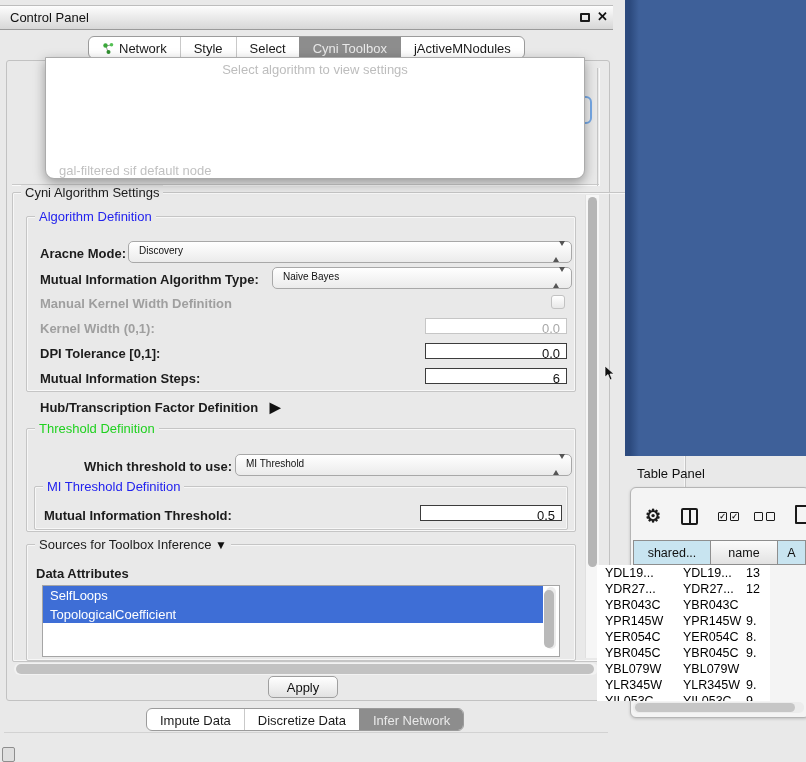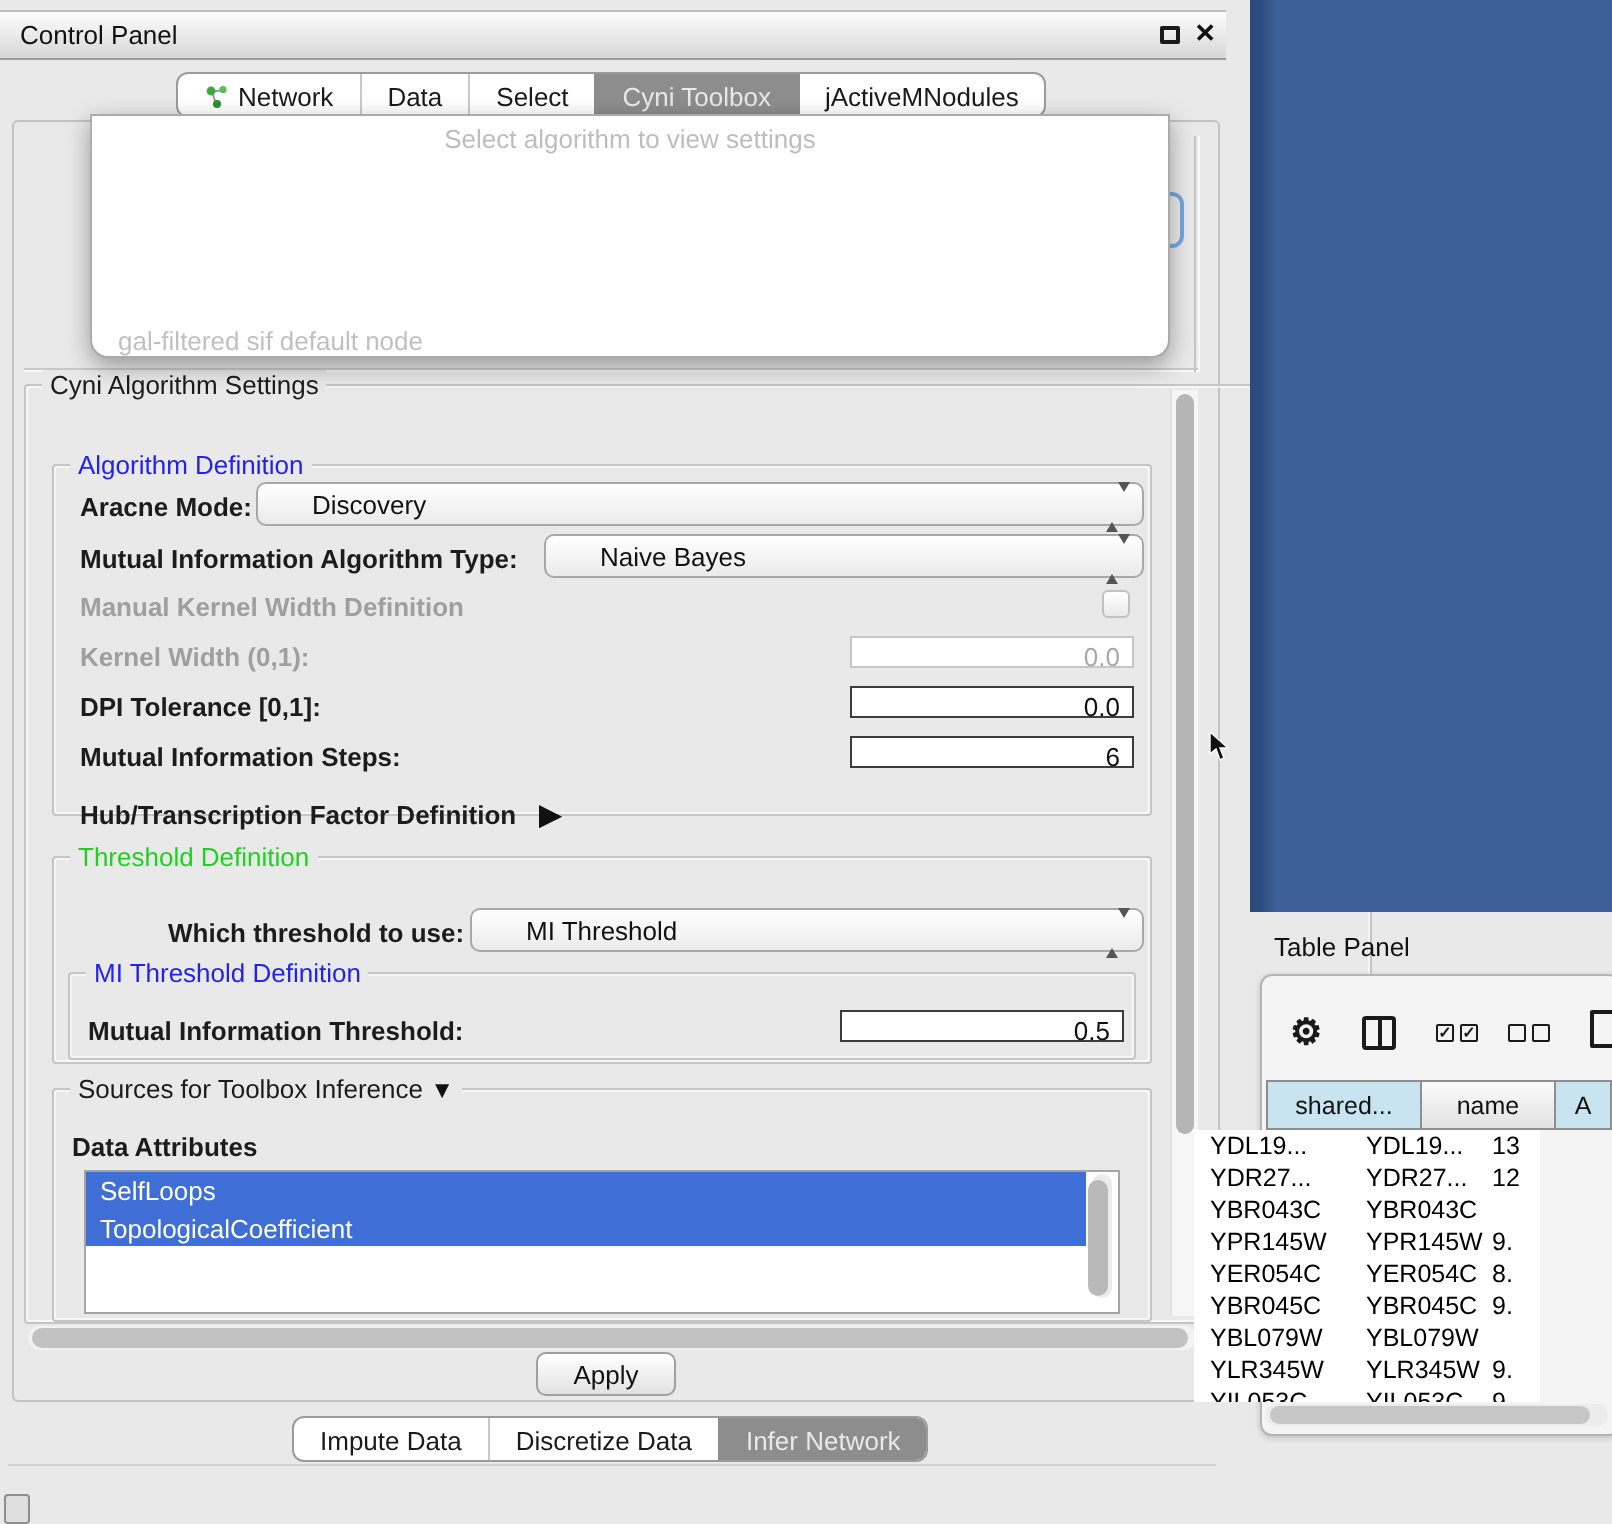--- a/index.html
+++ b/index.html
@@ -51,22 +51,22 @@
     box-shadow:inset 0 0 0 1px rgba(255,255,255,.65); }
   .grp-ttl { position:absolute; top:-8px; background:#e9e9e9; padding:0 4px; font-size:13px;
     color:#1c1c1c; white-space:nowrap; }
   .t-blue { color:#2222ee; }
   .t-green { color:#1fd11f; }
 
   .lbl { position:absolute; font-size:13px; font-weight:bold; color:#1c1c1c; white-space:nowrap; }
   .lbl.dis { color:#9f9f9f; }
 
   .combo { position:absolute; height:22px; border:1px solid #a8a8a8; border-radius:5px;
-    background:linear-gradient(#ffffff,#ebebeb); font-size:13px; color:#111;
-    padding:3px 0 0 27px; white-space:nowrap; }
+    background:linear-gradient(#ffffff,#ebebeb); font-size:10px; color:#111;
+    padding:3px 0 0 10px; white-space:nowrap; }
   .arr { position:absolute; right:6px; top:4px; }
   .arr .up { width:0; height:0; border-left:3.5px solid transparent; border-right:3.5px solid transparent;
     border-bottom:5px solid #555; margin-bottom:2px; }
   .arr .dn { width:0; height:0; border-left:3.5px solid transparent; border-right:3.5px solid transparent;
     border-top:5px solid #555; }
 
   .tf { position:absolute; height:16px; background:#fff; border:1px solid #3c3c3c;
     font-size:13px; color:#111; text-align:right; padding:2px 6px 0 0; }
   .tf.dis { border:1px solid #c6c6c6; color:#a8a8a8; }
 
@@ -153,21 +153,21 @@
         <svg width="12" height="13" style="margin-top:1px">
           <line x1="4" y1="4" x2="9" y2="3" stroke="#999" stroke-width="1"></line>
           <line x1="4" y1="4" x2="6" y2="10" stroke="#999" stroke-width="1"></line>
           <circle cx="3.5" cy="3.5" r="2.2" fill="#3aa83a"></circle>
           <circle cx="9.5" cy="2.8" r="1.8" fill="#55c055"></circle>
           <circle cx="6.5" cy="10" r="2" fill="#2f8f2f"></circle>
         </svg>
         <span class="nw">Network</span>
       </div>
       <div class="seg">
-        <span class="nw">Data</span>
+        <span class="nw">Style</span>
       </div>
       <div class="seg">
         <span class="nw">Select</span>
       </div>
       <div class="seg sel">
         <span class="nw">Cyni Toolbox</span>
       </div>
       <div class="seg">
         <span class="nw">jActiveMNodules</span>
       </div>
@@ -184,21 +184,21 @@
     <div class="pop-ghost nw">gal-filtered sif default node</div>
   </div>
 
   <div class="grp" style="left:12px; top:192px; width:674px; height:470px;">
     <span class="grp-ttl" style="left:8px;">Cyni Algorithm Settings</span>
   </div>
   <div class="vscroll">
       <div class="vthumb"></div>
     </div>
 
-  <div class="grp" style="left:26px; top:216px; width:550px; height:176px;margin-top:16px;">
+  <div class="grp" style="left:26px; top:216px; width:550px; height:176px;">
     <span class="grp-ttl t-blue" style="left:8px;">Algorithm Definition</span>
   </div>
 
   <div class="lbl" style="left:40px; top:246px;">Aracne Mode:</div>
   <div class="combo" style="left:128px; top:241px; width:444px;">
     <span>Discovery</span>
     <span class="arr"><span class="up"></span><span class="dn"></span></span>
   </div>
 
   <div class="lbl" style="left:40px; top:272px;">Mutual Information Algorithm Type:</div>

